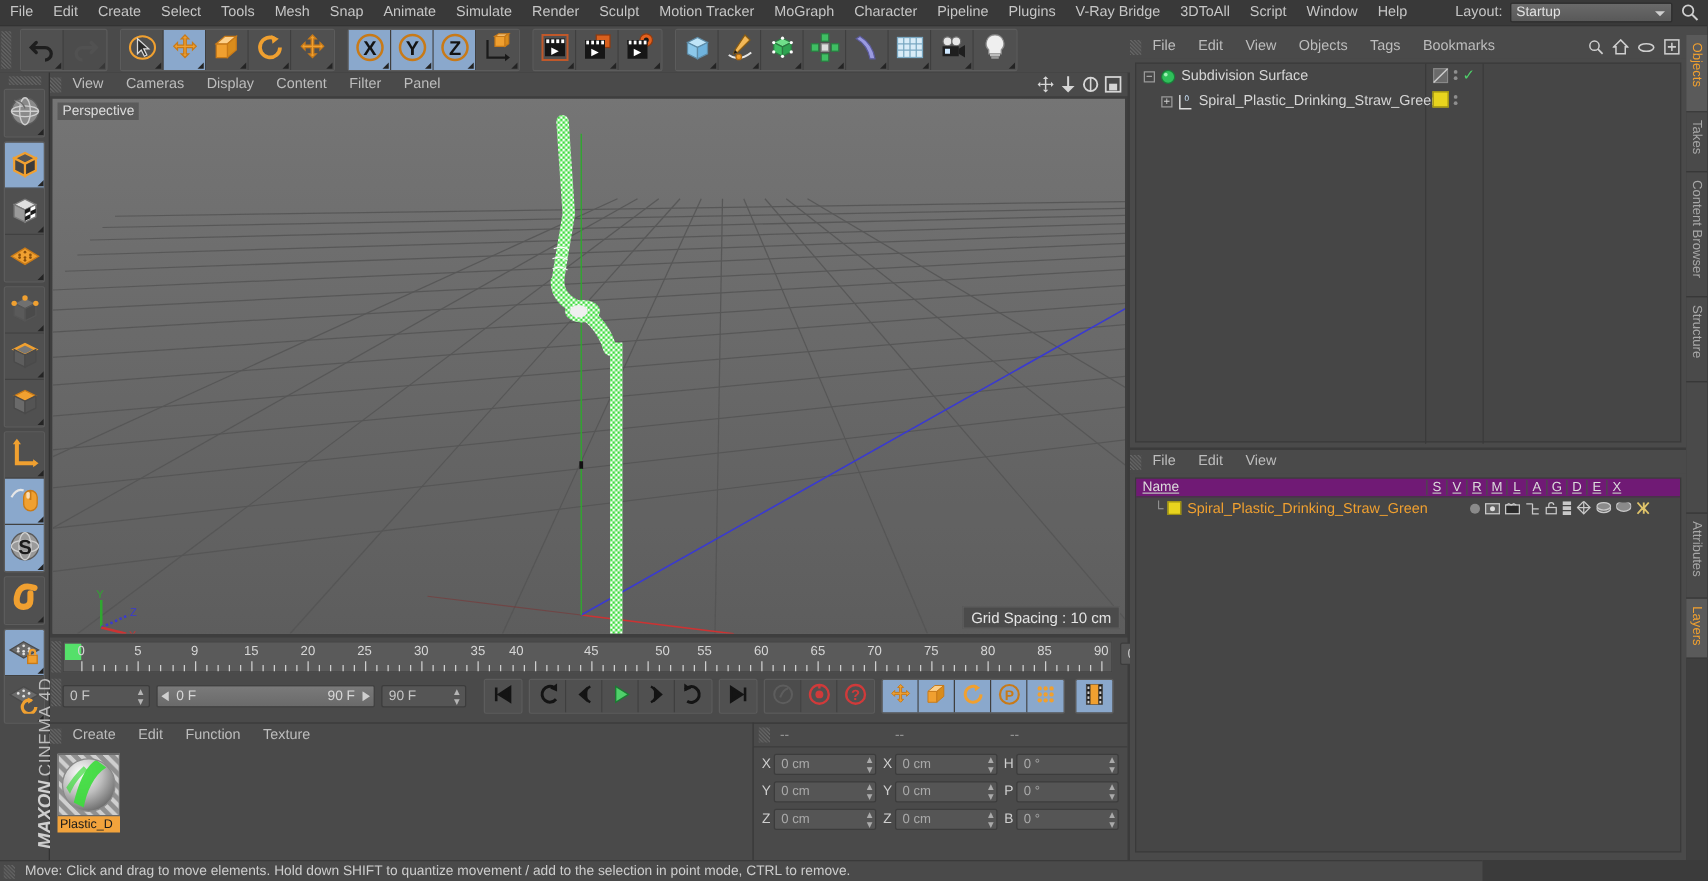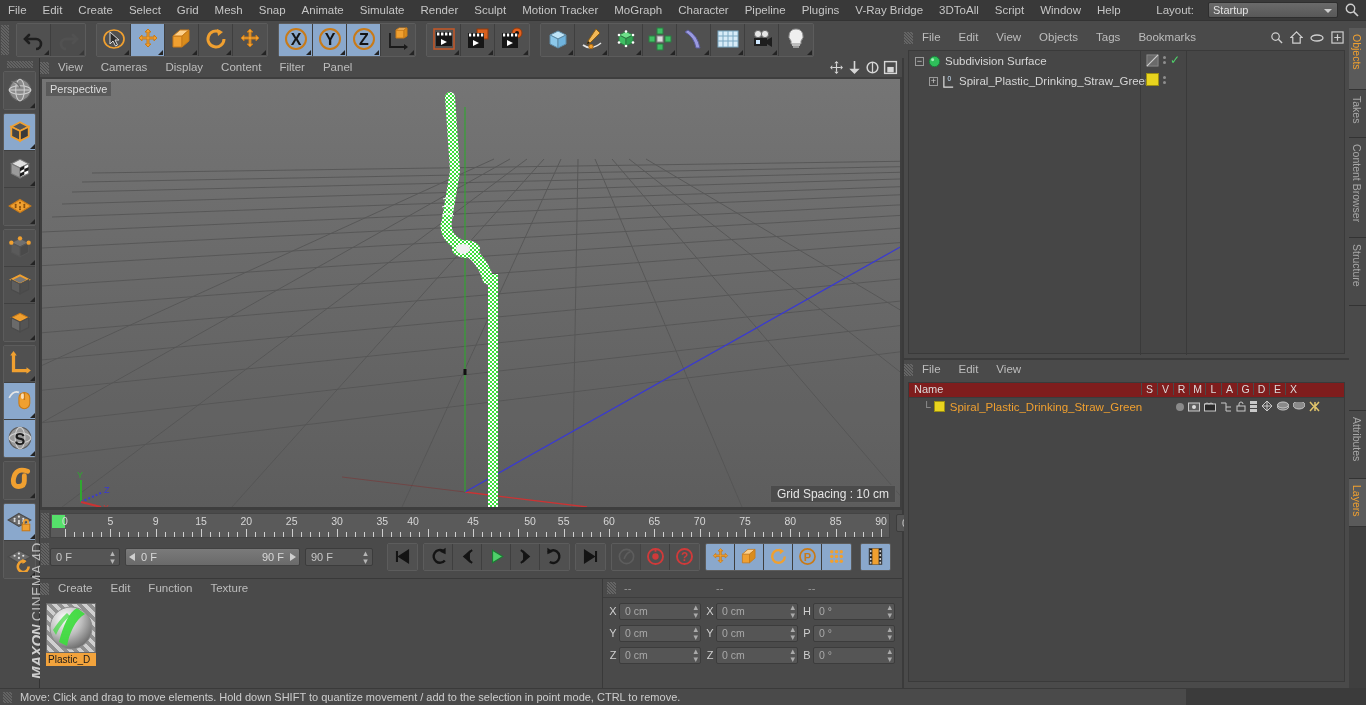--- a/index.html
+++ b/index.html
@@ -19,21 +19,21 @@
       linear-gradient(45deg,#6e6e6e 25%,transparent 25%,transparent 50%,#6e6e6e 50%,#6e6e6e 75%,transparent 75%);
     background-size:3px 3px; opacity:.75;
   }
 
   
   .menubar {
     position:absolute; left:0; top:0; width:1366px; height:20px;
     background:#393939; display:flex; align-items:center;
   }
   .menubar .mi { padding:0 8px; line-height:20px; font-size:11.5px; color:#c6c6c6; }
-  .layoutbox { position:absolute; right:28px; top:2px; display:flex; align-items:center; gap:14px; }
+  .layoutbox { position:absolute; right:28px; top:2px; display:flex; align-items:center; gap:6px; }
   .layoutbox .lbl { color:#c6c6c6; font-size:11.5px; }
   .layoutsel {
     width:130px; height:16px; background:linear-gradient(#6a6a6a,#585858);
     border:1px solid #2e2e2e; border-radius:2px; display:flex; align-items:center;
     padding:0 4px; color:#e2e2e2; font-size:11px; position:relative;
   }
   .layoutsel .caret { position:absolute; right:5px; top:6px; border-left:4px solid transparent;border-right:4px solid transparent;border-top:4px solid #cfcfcf; }
   .magglass { position:absolute; right:6px; top:2px; width:16px; height:16px; }
 
   
@@ -151,21 +151,21 @@
   .objRow .nm { font-size:11.5px; color:#d6d6d6; margin-left:4px; white-space:nowrap;}
   .objRow .tagcol { position:absolute; left:237px; top:2px; display:flex; align-items:center; gap:4px;}
   .pmbox{ width:9px;height:9px;border:1px solid #9a9a9a; color:#cfcfcf; font-size:9px; line-height:7px; text-align:center; background:transparent;}
   .objcolsplit{ position:absolute; left:231px; top:0; width:1px; height:304px; background:#3a3a3a;}
   .objcolsplit2{ position:absolute; left:277px; top:0; width:1px; height:304px; background:#3a3a3a;}
   .objhdricons{ position:absolute; right:5px; top:3px; display:flex; align-items:center; gap:7px;}
 
   
   .layPanel { position:absolute; left:904px; top:360px; width:445px; height:328px; background:#4a4a4a;}
   .layList { position:absolute; left:4px; top:22px; width:437px; height:300px; background:#464646; border:1px solid #3a3a3a;}
-  .layHeadRow { display:flex; align-items:flex-start; height:15px; background:#7f1d1d; border-bottom:1px solid #3c3c3c;}
+  .layHeadRow { display:flex; align-items:center; height:15px; background:#701a75; border-bottom:1px solid #3c3c3c;text-decoration:underline;}
   .layHeadRow .nmh{ width:232px; padding-left:5px; color:#dcdcdc; font-size:11px;}
   .layHeadRow .ch{ width:16px; text-align:center; color:#dcdcdc; font-size:10.5px; border-left:1px solid #4a4a4a;}
   .layRow { display:flex; align-items:center; height:17px; }
   .layRow .nm { color:#f0a030; font-size:11.5px; }
 
   
   .rtabs { position:absolute; left:1349px; top:28px; width:17px; height:660px; background:#3f3f3f;}
   .rtab { width:17px; background:#4a4a4a; border-bottom:1px solid #333; position:relative; }
   .rtab span { position:absolute; transform:rotate(90deg); transform-origin:left top;
      white-space:nowrap; font-size:10.5px; color:#a8a8a8; left:14px; top:6px;}
@@ -183,21 +183,21 @@
 </head>
 <body>
 
 <div class="app">
 
   <div class="menubar" id="menubar">
       <div class="mi">File</div>
       <div class="mi">Edit</div>
       <div class="mi">Create</div>
       <div class="mi">Select</div>
-      <div class="mi">Grid</div>
+      <div class="mi">Tools</div>
       <div class="mi">Mesh</div>
       <div class="mi">Snap</div>
       <div class="mi">Animate</div>
       <div class="mi">Simulate</div>
       <div class="mi">Render</div>
       <div class="mi">Sculpt</div>
       <div class="mi">Motion Tracker</div>
       <div class="mi">MoGraph</div>
       <div class="mi">Character</div>
       <div class="mi">Pipeline</div>

